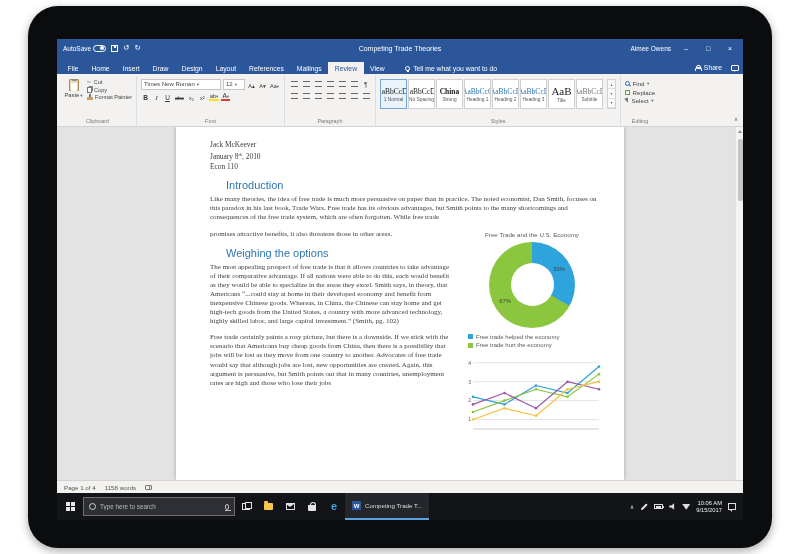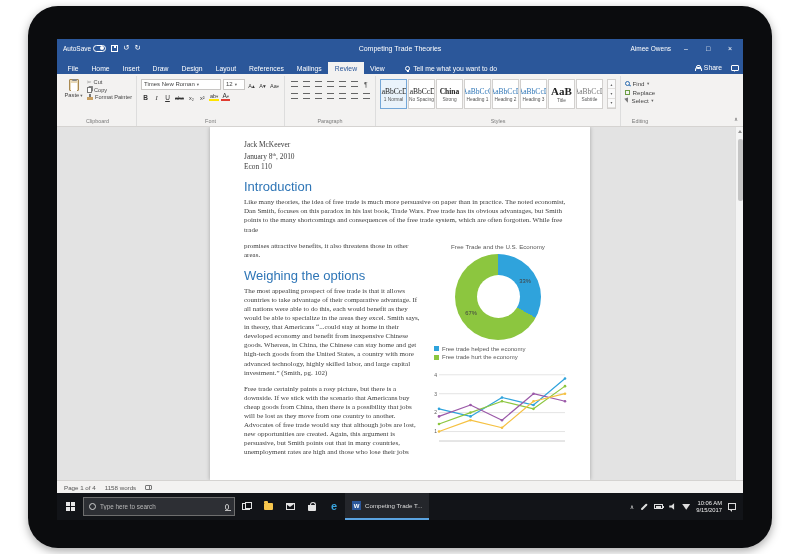--- a/index.html
+++ b/index.html
@@ -82,42 +82,42 @@
   .pilcrow { font-size:7px; color:#555; line-height:1; }
 
   .styles-row { display:flex; gap:1px; padding-top:2px; }
   .style-tile { width:27px; height:30px; background:#fff; border:1px solid #d2d0ce;
     display:flex; flex-direction:column; align-items:center; justify-content:center; overflow:hidden; }
   .style-tile.selected { border:1px solid #74a7d8; background:#eaf3fb; }
   .tile-sample { font-family:"Liberation Serif",serif; font-size:7.5px; color:#222; white-space:nowrap; }
   .tile-name { font-size:4.8px; color:#555; margin-top:1px; white-space:nowrap; }
   .s-strong .tile-sample { font-weight:bold; }
   .s-head .tile-sample { color:#2e75b6; }
-  .s-title .tile-sample { font-size:11px;font-weight:bold; }
+  .s-title .tile-sample { font-size:11px; }
   .s-sub .tile-sample { color:#777; }
   .gal-scroll { width:9px; display:flex; flex-direction:column; border:1px solid #d2d0ce; margin:2px 0 0 1px; height:30px; background:#fafafa; }
   .gal-cell { flex:1; display:flex; align-items:center; justify-content:center; font-size:3.8px; color:#666; border-bottom:1px solid #e2e0de; }
 
   .edit-col { display:flex; flex-direction:column; gap:1.5px; padding-top:3px; }
   .edit-row { display:flex; align-items:center; gap:2.5px; font-size:6.2px; white-space:nowrap; }
   .e-find { width:5px; height:5px; border:1px solid #2b6cb0; border-radius:50%; position:relative; }
   .e-find::after { content:""; position:absolute; right:-1.6px; bottom:-1.2px; width:2px; height:0.9px; background:#2b6cb0; transform:rotate(45deg); }
   .e-replace { width:5px; height:5px; border:1px solid #6a9c41; }
   .e-select { width:0; height:0; border-left:2.5px solid transparent; border-right:2.5px solid transparent; border-top:5px solid #777; transform:rotate(-20deg); }
   .collapse-ribbon { position:absolute; right:5px; bottom:4px; font-size:5.5px; color:#666; }
 
   
   .docarea { flex:1 1 auto; background:#e3e3e3; position:relative; display:flex;
     justify-content:center; overflow:hidden; }
-  .page { width:380px; height:100%; background:#fff; box-shadow:0 0 4px rgba(0,0,0,.28);
+  .page { width:448px; height:100%; background:#fff; box-shadow:0 0 4px rgba(0,0,0,.28);
     padding:13px 22px 0 34px; font-family:"Liberation Serif",serif; color:#3c3c3c; overflow:hidden; }
   .hdr-line { font-size:7.4px; line-height:9.6px; }
   .hdr-line sup { font-size:4.5px; }
   .doc-title { color:#2e75b6; font-size:12.5px; line-height:15.5px; font-weight:normal; margin:11px 0 7px; }
-  .doc-h2 { color:#2e75b6; font-size:13px; font-family:"Liberation Sans",sans-serif; font-weight:normal; margin:8px 0 4px; }
+  .doc-h2 { color:#2e75b6; font-size:11px; font-family:"Liberation Sans",sans-serif; font-weight:normal; margin:8px 16px 4px; }
   .body-p { font-size:7px; line-height:9.1px; margin-bottom:7px; }
 
   .chart-col { float:right; width:140px; margin:1px 0 4px 8px; font-family:"Liberation Sans",sans-serif; }
   .chart-title { font-size:6.2px; color:#595959; text-align:center; margin-bottom:4px; }
   .donut-wrap { position:relative; width:86px; height:86px; margin:0 auto; }
   .donut-ring { width:86px; height:86px; border-radius:50%; }
   .donut-hole { position:absolute; left:21.5px; top:21.5px; width:43px; height:43px; background:#fff; border-radius:50%; }
   .dlabel { position:absolute; font-size:5.8px; color:#404040; transform:translate(-50%,-50%); }
   .legend { margin-top:6px; display:flex; flex-direction:column; gap:2.5px; padding-left:6px; }
   .leg-row { display:flex; align-items:center; gap:3px; font-size:6px; color:#595959; }

